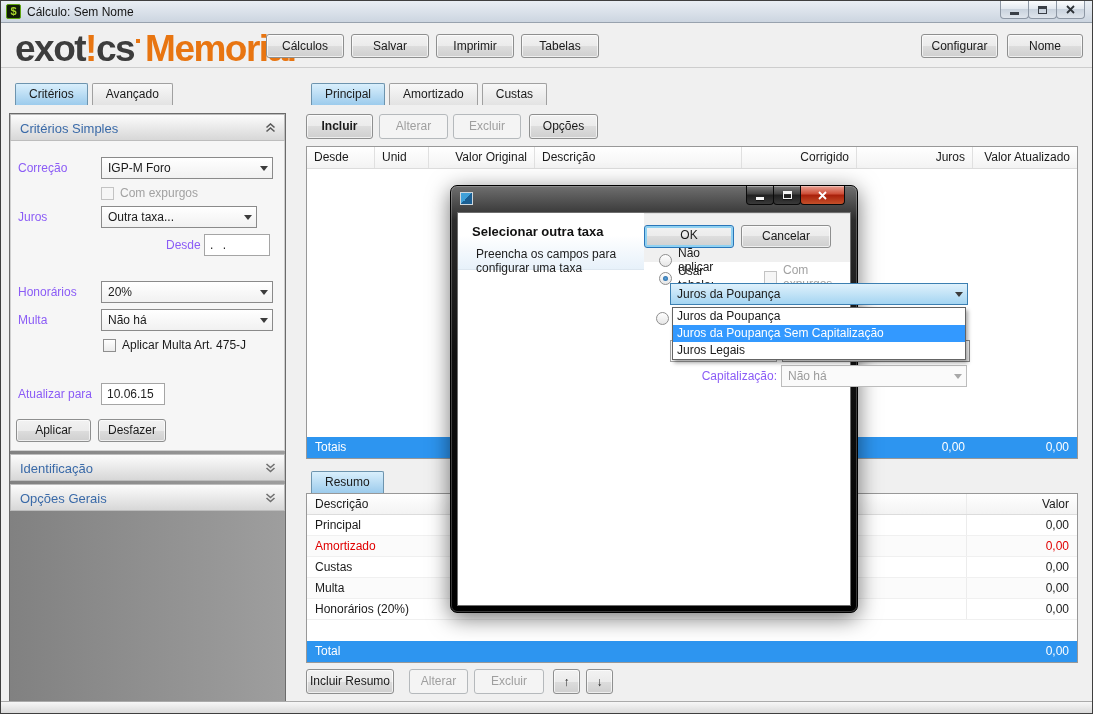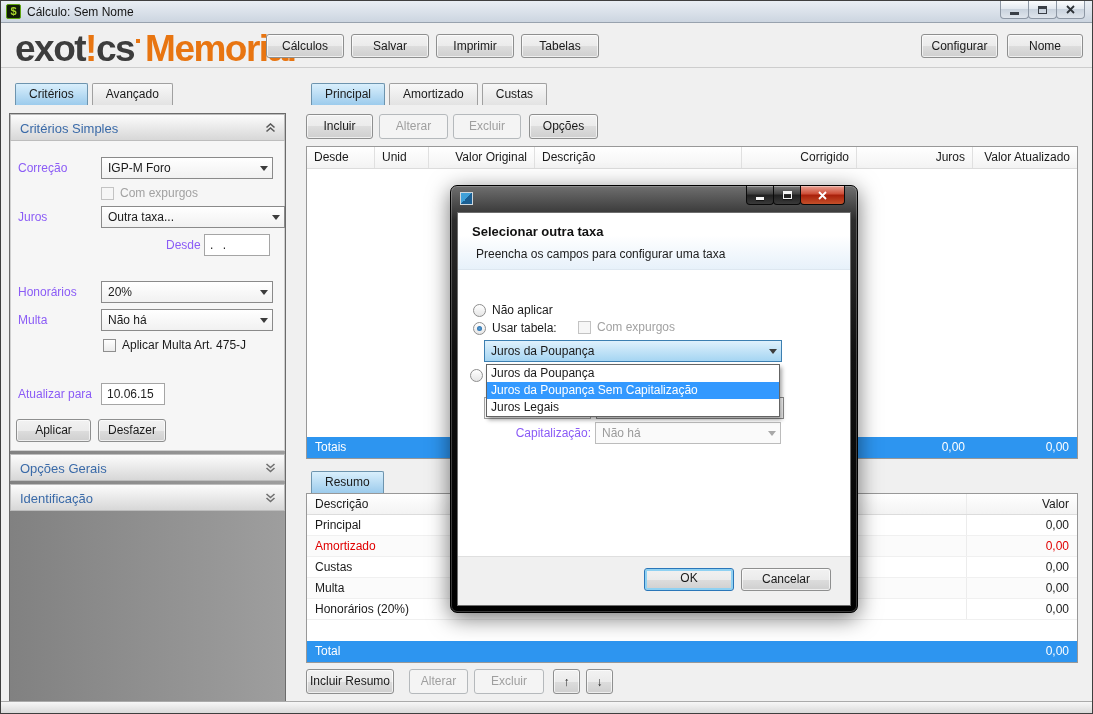--- a/index.html
+++ b/index.html
@@ -140,21 +140,21 @@
     border:1px solid #0a0a0a; border-top:none; border-radius:0 0 4px 4px;
     background:linear-gradient(#7b7b7b,#3f3f3f 45%,#1f1f1f 50%,#3a3a3a);
     box-shadow:inset 0 1px 0 rgba(255,255,255,.35);
     display:flex; align-items:center; justify-content:center;
   }
   .dlg-btn.close { width:45px; background:linear-gradient(#e8a093,#cd4c35 45%,#a81f0a 50%,#c4502a); }
   .gl-min-w { width:8px; height:3px; background:#f4f4f4; margin-top:6px; box-shadow:0 1px 1px rgba(0,0,0,.6); }
   .gl-max-w { width:9px; height:8px; border:1px solid #f4f4f4; border-top-width:3px; box-shadow:0 1px 1px rgba(0,0,0,.5); }
   .dlg-inner {
     position:absolute; left:6px; right:6px; top:26px; bottom:6px;
-    background:#fff; border:1px solid #6e6e6e; display:flex; flex-direction:column;
+    background:#fff; border:1px solid #6e6e6e; display:flex; 
   }
   .dlg-head { height:57px; background:linear-gradient(#ffffff 40%,#e7f1fa); border-bottom:1px solid #dde7f0; padding:11px 0 0 14px; }
   .dlg-title { font-weight:bold; font-size:13px; color:#111; }
   .dlg-sub { margin:8px 0 0 4px; color:#1c1c1c; }
   .dlg-body { position:relative; flex:1; background:#fff; }
   .dlg-foot {
     height:49px; background:#f0f0f0; border-top:1px solid #dfdfdf;
     display:flex; justify-content:flex-end; align-items:flex-start; padding:11px 19px 0 0;
   }
   .okbtn { width:90px; height:23px; line-height:19px; border:1px solid #2a76b8; box-shadow:inset 0 0 0 2px #8fd1f2; margin-right:7px; }
@@ -222,21 +222,21 @@
         <span class="ctext">IGP-M Foro</span>
         <span class="carrow">
             <span class="tri"></span>
           </span>
       </div>
       <div class="cbrow disabled" style="left:90px;top:45px;">
         <span class="cb"></span>
         <span>Com expurgos</span>
       </div>
       <span class="flabel" style="left:7px;top:65px;">Juros</span>
-      <div class="combo" style="left:90px;top:65px;width:184px;">
+      <div class="combo" style="left:90px;top:65px;width:156px;">
         <span class="ctext">Outra taxa...</span>
         <span class="carrow">
             <span class="tri"></span>
           </span>
       </div>
       <span class="flabel" style="left:155px;top:93px;">Desde</span>
       <div class="tinput" style="left:193px;top:93px;width:66px;letter-spacing:3px;">. .</div>
       <span class="flabel" style="left:7px;top:140px;">Honorários</span>
       <div class="combo" style="left:90px;top:140px;width:172px;">
         <span class="ctext">20%</span>
@@ -254,44 +254,44 @@
       <div class="cbrow" style="left:92px;top:197px;">
         <span class="cb"></span>
         <span>Aplicar Multa Art. 475-J</span>
       </div>
       <span class="flabel" style="left:7px;top:242px;">Atualizar para</span>
       <div class="tinput" style="left:90px;top:242px;width:64px;">10.06.15</div>
       <div class="btn" style="position:absolute;left:5px;top:278px;width:75px;height:23px;line-height:21px;">Aplicar</div>
       <div class="btn" style="position:absolute;left:87px;top:278px;width:68px;height:23px;line-height:21px;">Desfazer</div>
     </div>
     <div class="panel-header collapsed-bar">
+      <span>Identificação</span>
+      <span class="chev">
+        <svg width="11" height="10" viewBox="0 0 11 10">
+            <path d="M1.5 1 L5.5 4.5 L9.5 1 M1.5 5 L5.5 8.5 L9.5 5" stroke="#707070" stroke-width="1.6" fill="none"></path>
+          </svg>
+      </span>
+    </div>
+    <div class="panel-header collapsed-bar">
       <span>Opções Gerais</span>
       <span class="chev">
         <svg width="11" height="10" viewBox="0 0 11 10">
             <path d="M1.5 1 L5.5 4.5 L9.5 1 M1.5 5 L5.5 8.5 L9.5 5" stroke="#707070" stroke-width="1.6" fill="none"></path>
           </svg>
       </span>
     </div>
-    <div class="panel-header collapsed-bar">
-      <span>Identificação</span>
-      <span class="chev">
-        <svg width="11" height="10" viewBox="0 0 11 10">
-            <path d="M1.5 1 L5.5 4.5 L9.5 1 M1.5 5 L5.5 8.5 L9.5 5" stroke="#707070" stroke-width="1.6" fill="none"></path>
-          </svg>
-      </span>
-    </div>
   </div>
 
   <div class="tabs" style="left:310px;top:82px;">
     <div class="tab active">Principal</div>
     <div class="tab">Amortizado</div>
     <div class="tab">Custas</div>
   </div>
 
-  <div class="btn mbtn" style="left:305px;top:113px;width:67px;">Incluir</div>
+  <div class="btn mbtn" style="left:305px;top:113px;width:67px;font-weight:bold;">Incluir</div>
   <div class="btn mbtn disabled" style="left:378px;top:113px;width:69px;">Alterar</div>
   <div class="btn mbtn disabled" style="left:452px;top:113px;width:68px;">Excluir</div>
   <div class="btn mbtn" style="left:528px;top:113px;width:69px;">Opções</div>
 
   <div class="dtable">
     <div class="thead">
       <div class="th c-desde">Desde</div>
       <div class="th c-unid">Unid</div>
       <div class="th c-vo r">Valor Original</div>
       <div class="th c-desc">Descrição</div>

